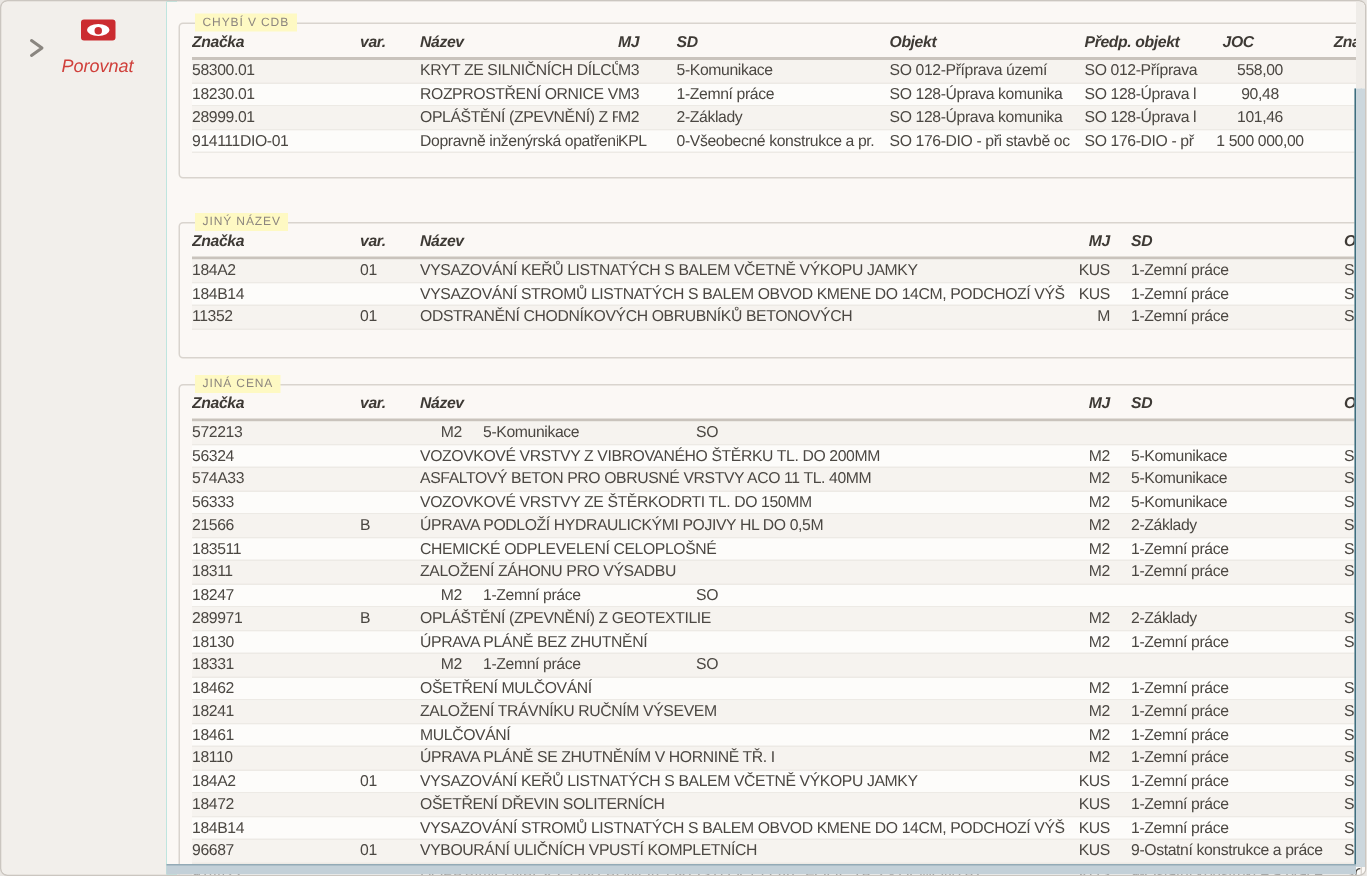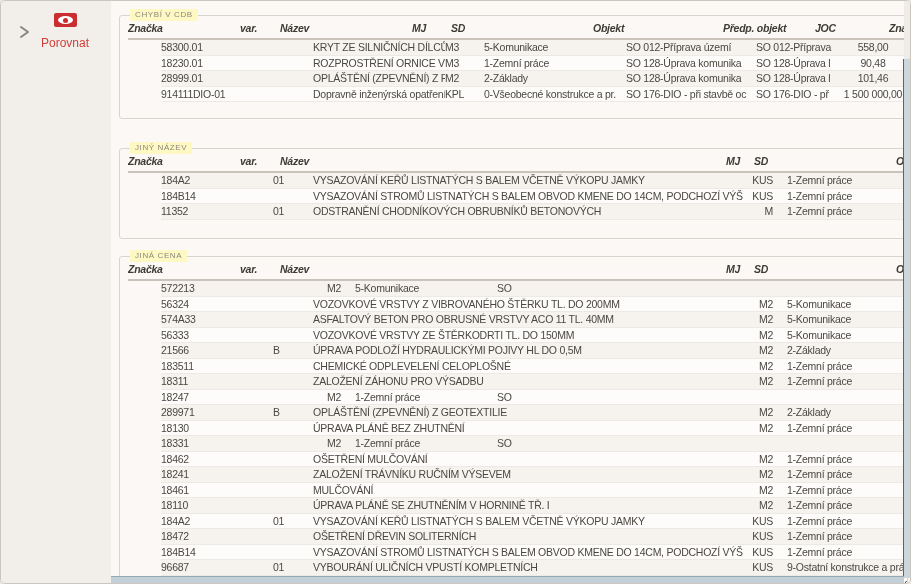--- a/index.html
+++ b/index.html
@@ -1,40 +1,40 @@
 <!DOCTYPE html>
 <html><head>
 <meta charset="utf-8">
 <style>
   html,body{margin:0;padding:0;background:#e9e6e2;}
   .window{position:relative;width:911px;height:584px;margin:0 auto;background:#fbf8f5;
     border:1px solid #cbc6c0;border-radius:5px;overflow:hidden;
     font-family:"Liberation Sans",sans-serif;box-sizing:border-box;}
 
   
-  .sidebar{position:absolute;left:0;top:0;width:110px;height:100%;background:#f2efeb;border-right:7px solid #14b8a6;}
+  .sidebar{position:absolute;left:0;top:0;width:110px;height:100%;background:#f2efeb;border-right:7px solid #14b8a6;font-style:italic;}
   .chev{position:absolute;left:16px;top:24px;width:14px;height:14px;cursor:pointer;}
   .compare{position:absolute;left:26px;top:12px;width:76px;text-align:center;cursor:pointer;}
   .cam{display:inline-block;position:relative;width:23px;height:14px;background:#cb2c30;border-radius:2px;}
   .cam .lens{position:absolute;left:4px;top:3px;width:15px;height:8px;background:#ffffff;border-radius:50%;}
   .cam .pupil{position:absolute;left:9px;top:4.5px;width:5px;height:5px;background:#cb2c30;border-radius:50%;}
   .compare .lbl{display:block;margin-top:5px;color:#d0403b;font-size:12px;font-weight:500;}
 
   
   .main{position:absolute;left:110px;top:0;right:0;bottom:0;background:#fbf8f5;}
 
   
   .section{position:absolute;left:8px;width:787px;border:1px solid #d9d4ce;border-radius:3px;}
   .legend{position:absolute;top:-7px;left:10px;background:#fef9c3;padding:0 5px;
     font-size:8px;color:#8d867f;letter-spacing:.6px;line-height:12px;}
   .tbl{padding-left:8px;overflow:hidden;height:100%;box-sizing:border-box;}
   .thead{display:flex;padding:6px 0 3px;border-bottom:2px solid #c9c3bc;
     font-weight:bold;font-size:10.5px;color:#3e3a35;line-height:13px;font-style:italic;}
   .row{display:flex;height:14.5px;line-height:14.5px;font-size:10.5px;color:#4b4742;
-    border-bottom:1px solid #edeae5;margin-left:33px;}
+    border-bottom:1px solid #edeae5;}
   .tbody .row:nth-child(odd){background:#f6f3ef;}
   .tbody .row:nth-child(even){background:#fdfcfa;}
   .cell{flex:0 0 auto;overflow:hidden;white-space:nowrap;letter-spacing:-.25px;box-sizing:border-box;}
 
   
   .s0 .c0{width:112px}.s0 .c1{width:40px}.s0 .c2{width:132px}.s0 .c3{width:39px}
   .s0 .c4{width:142px}.s0 .c5{width:126px}.s0 .c6{width:90px;padding-left:4px}
   .s0 .c7{width:80px;padding-left:6px}
   .s0 .row .c7{text-align:center;padding:0 18px 0 0}
   .s0 .c8{flex:1 1 auto;width:auto}

